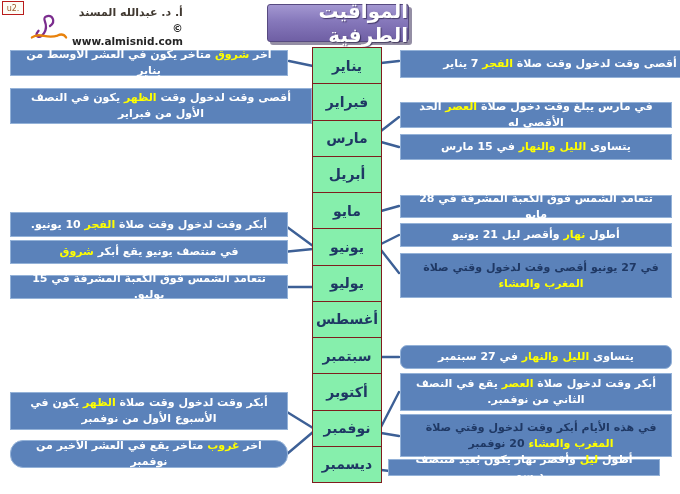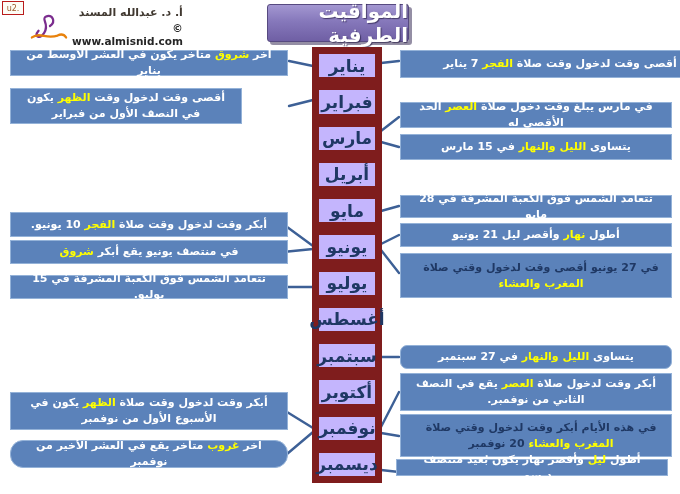--- a/index.html
+++ b/index.html
@@ -27,23 +27,23 @@
     box-shadow:3px 3px 0 rgba(60,50,90,.55);
     display:flex;align-items:center;justify-content:center;
   }
   .title-box span{
     color:#ffffff;font-size:20px;font-weight:bold;direction:rtl;
     text-shadow:1px 1px 1px rgba(40,30,70,.7);
   }
   
   .months{position:absolute;left:312px;top:47px;width:70px;height:436px;display:flex;flex-direction:column;}
   .month{
-    flex:1;background:#c4b5fd;border:7px solid #7f1d1d;margin-top:-1px;box-sizing:border-box;
+    flex:1;background:#86efac;border:1px solid #7f1d1d;margin-top:-1px;box-sizing:border-box;
     display:flex;align-items:center;justify-content:center;
-    color:#1f3864;font-size:17px;font-weight:bold;direction:rtl;
+    color:#1f3864;font-size:14px;font-weight:bold;direction:rtl;
   }
   .month:first-child{margin-top:0;}
   
   .note{
     position:absolute;background:#5b82ba;border:1px solid #94b2d8;box-sizing:border-box;
     display:flex;align-items:center;justify-content:center;text-align:center;
     direction:rtl;font-size:11px;font-weight:bold;color:#ffffff;
     line-height:1.45;padding:1px 6px;
   }
   .note.dark{color:#1f3864;padding-left:16px;}
@@ -105,21 +105,21 @@
       <div class="month">سبتمبر</div>
       <div class="month">أكتوبر</div>
       <div class="month">نوفمبر</div>
       <div class="month">ديسمبر</div>
     </div>
 
   <div id="left-notes">
       <div class="note" style="left: 10px; width: 278px; top: 50px; height: 26px;">
         <span><span>آخر </span><span class="hl">شروق</span><span> متأخر يكون في العشر الأوسط من يناير</span></span>
       </div>
-      <div class="note" style="left: 10px; width: 232px; top: 88px; height: 36px;">
+      <div class="note" style="left: 10px; width: 302px; top: 88px; height: 36px;">
         <span><span>أقصى وقت لدخول وقت </span><span class="hl">الظهر</span><span> يكون في النصف الأول من فبراير</span></span>
       </div>
       <div class="note" style="left: 10px; width: 278px; top: 212px; height: 25px;">
         <span><span>أبكر وقت لدخول وقت صلاة </span><span class="hl">الفجر</span><span> 10 يونيو.</span></span>
       </div>
       <div class="note" style="left: 10px; width: 278px; top: 240px; height: 24px;">
         <span><span>في منتصف يونيو يقع أبكر </span><span class="hl">شروق</span></span>
       </div>
       <div class="note" style="left: 10px; width: 278px; top: 275px; height: 24px;">
         <span><span>تتعامد الشمس فوق الكعبة المشرفة في 15 يوليو.</span></span>
@@ -152,18 +152,18 @@
       </div>
       <div class="note" style="left: 400px; width: 272px; top: 345px; height: 24px; border-radius: 7px;">
         <span><span>يتساوى </span><span class="hl">الليل والنهار</span><span> في 27 سبتمبر</span></span>
       </div>
       <div class="note" style="left: 400px; width: 272px; top: 373px; height: 38px;">
         <span><span>أبكر وقت لدخول صلاة </span><span class="hl">العصر</span><span> يقع في النصف الثاني من نوفمبر.</span></span>
       </div>
       <div class="note dark" style="left: 400px; width: 272px; top: 414px; height: 43px;">
         <span><span>في هذه الأيام أبكر وقت لدخول وقتي صلاة </span><span class="hl">المغرب والعشاء</span><span> 20 نوفمبر</span></span>
       </div>
-      <div class="note" style="left: 396px; width: 272px; top: 459px; height: 17px;">
+      <div class="note" style="left: 388px; width: 272px; top: 459px; height: 17px;">
         <span><span>أطول </span><span class="hl">ليل</span><span> وأقصر نهار يكون بُعيد منتصف ديسمبر</span></span>
       </div>
     </div>
 
 </div>
 
 </body></html>

